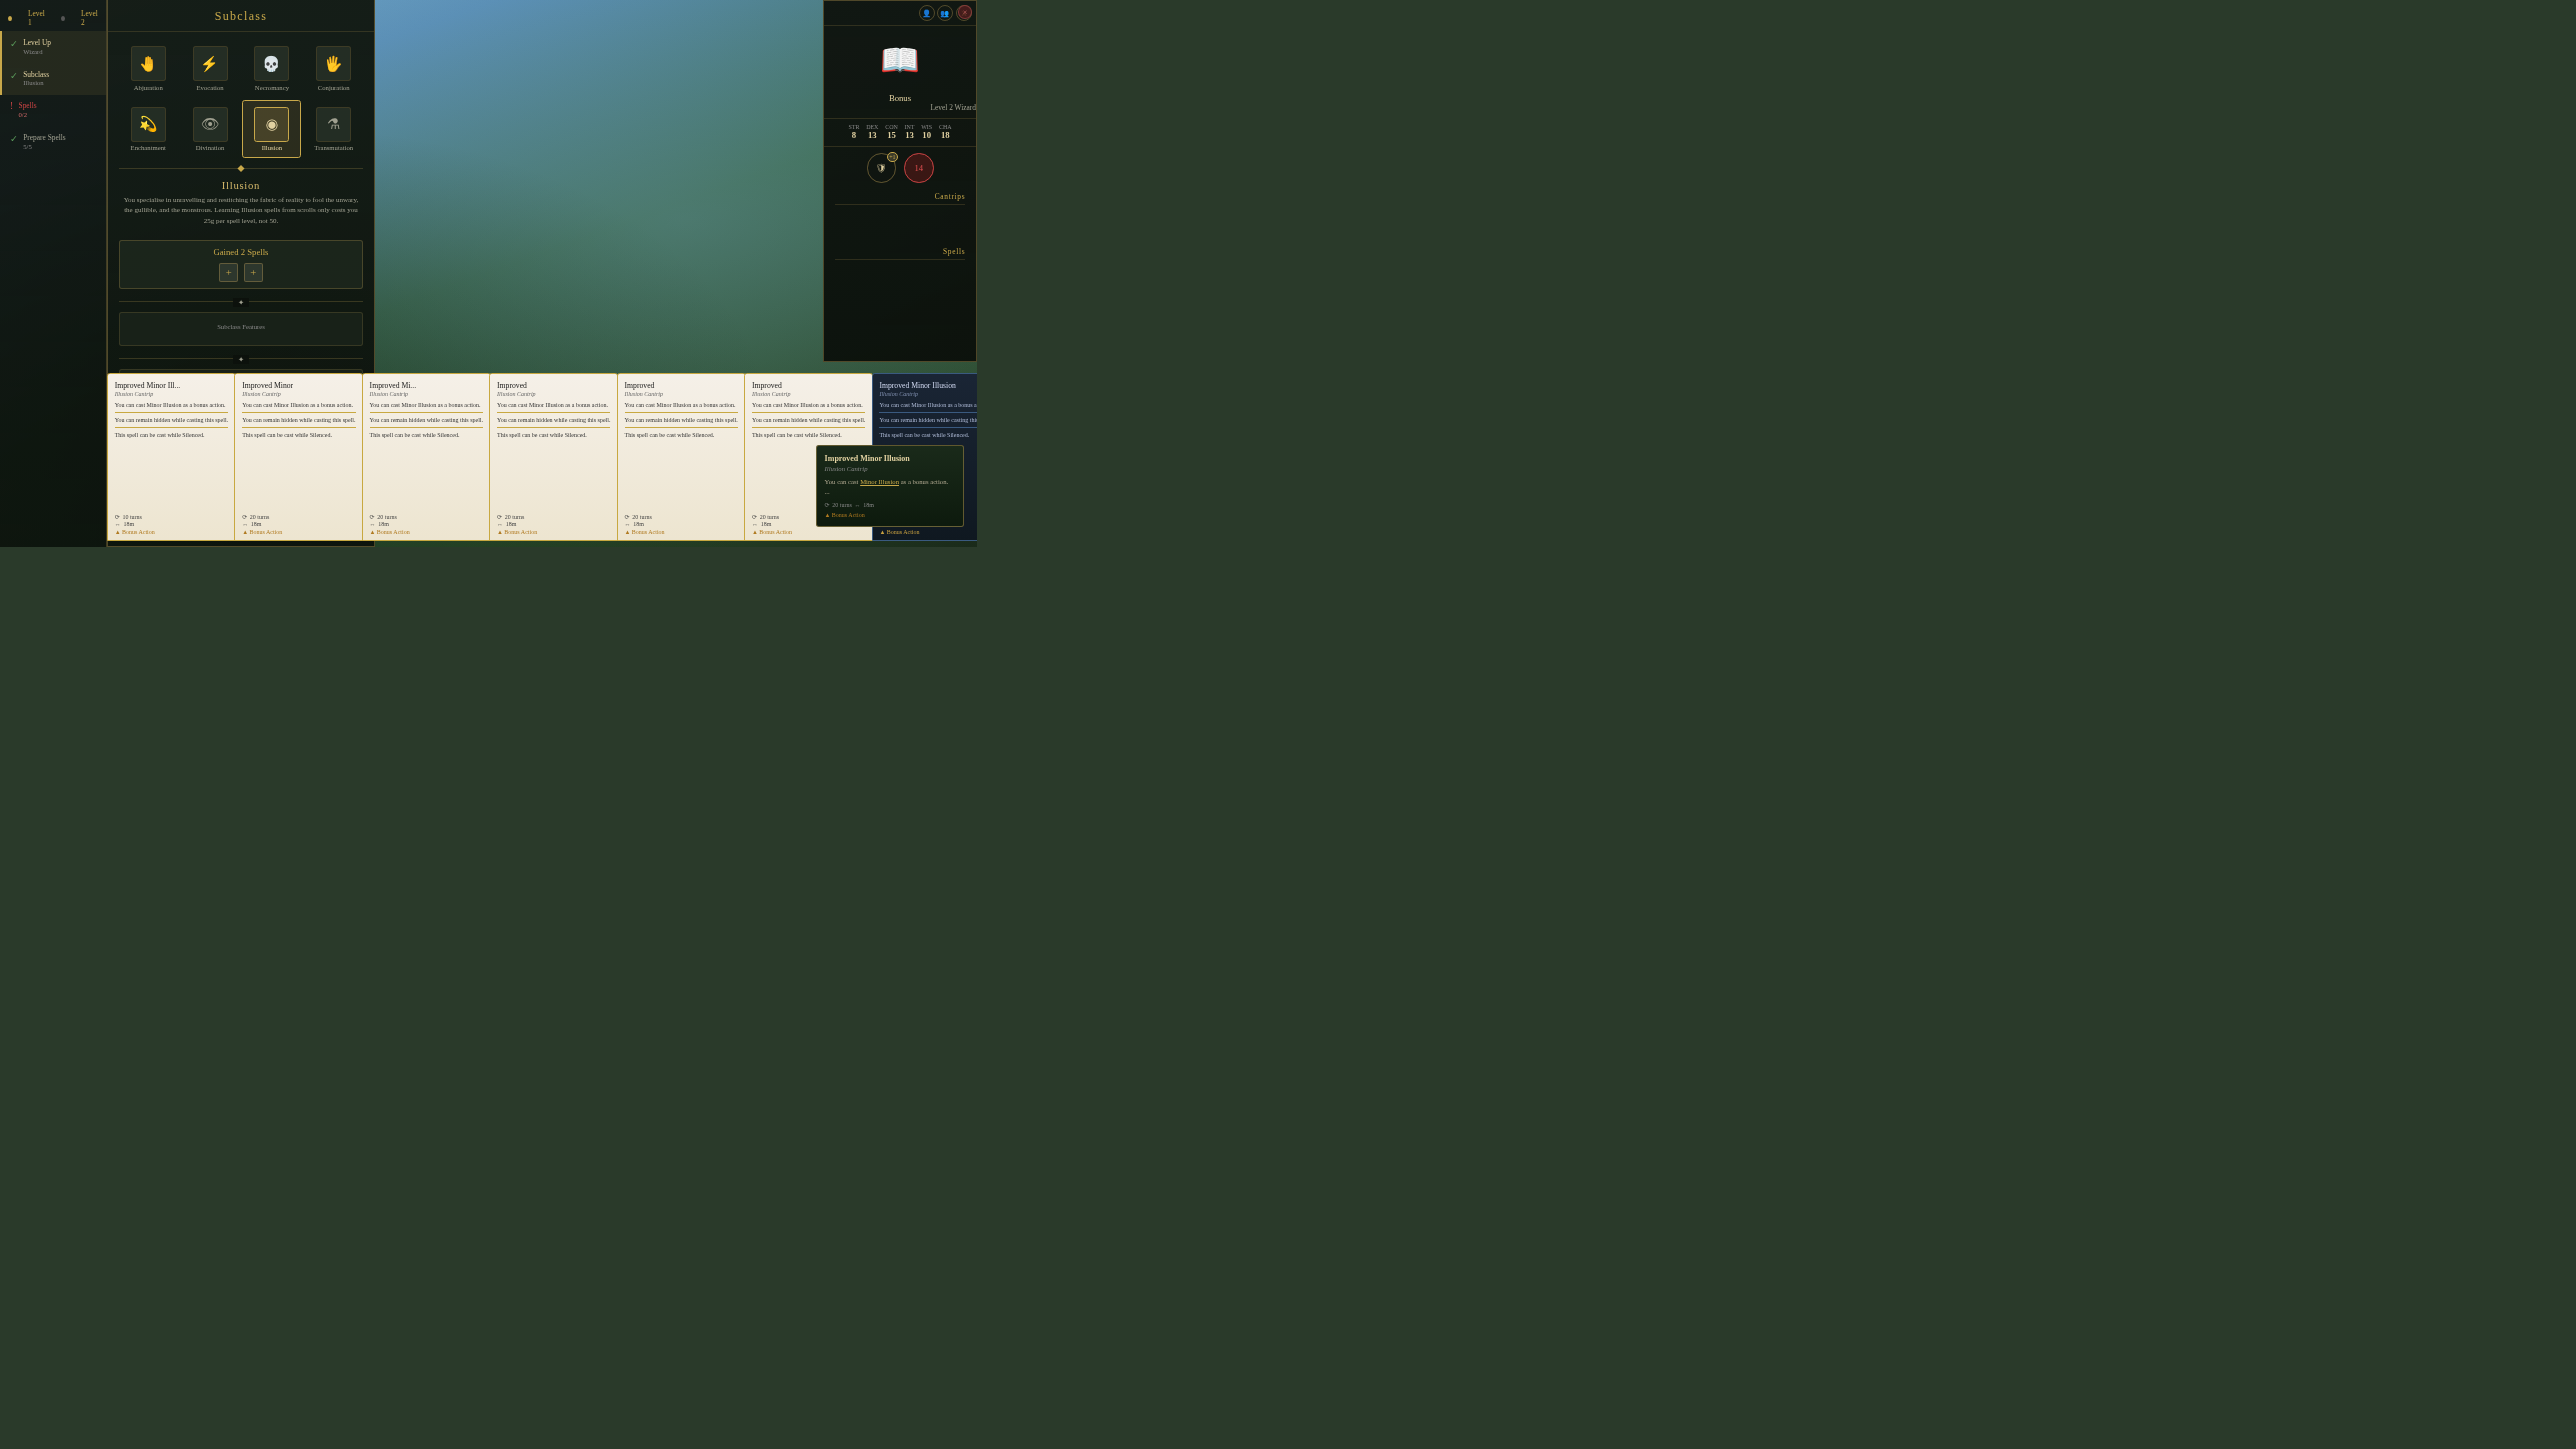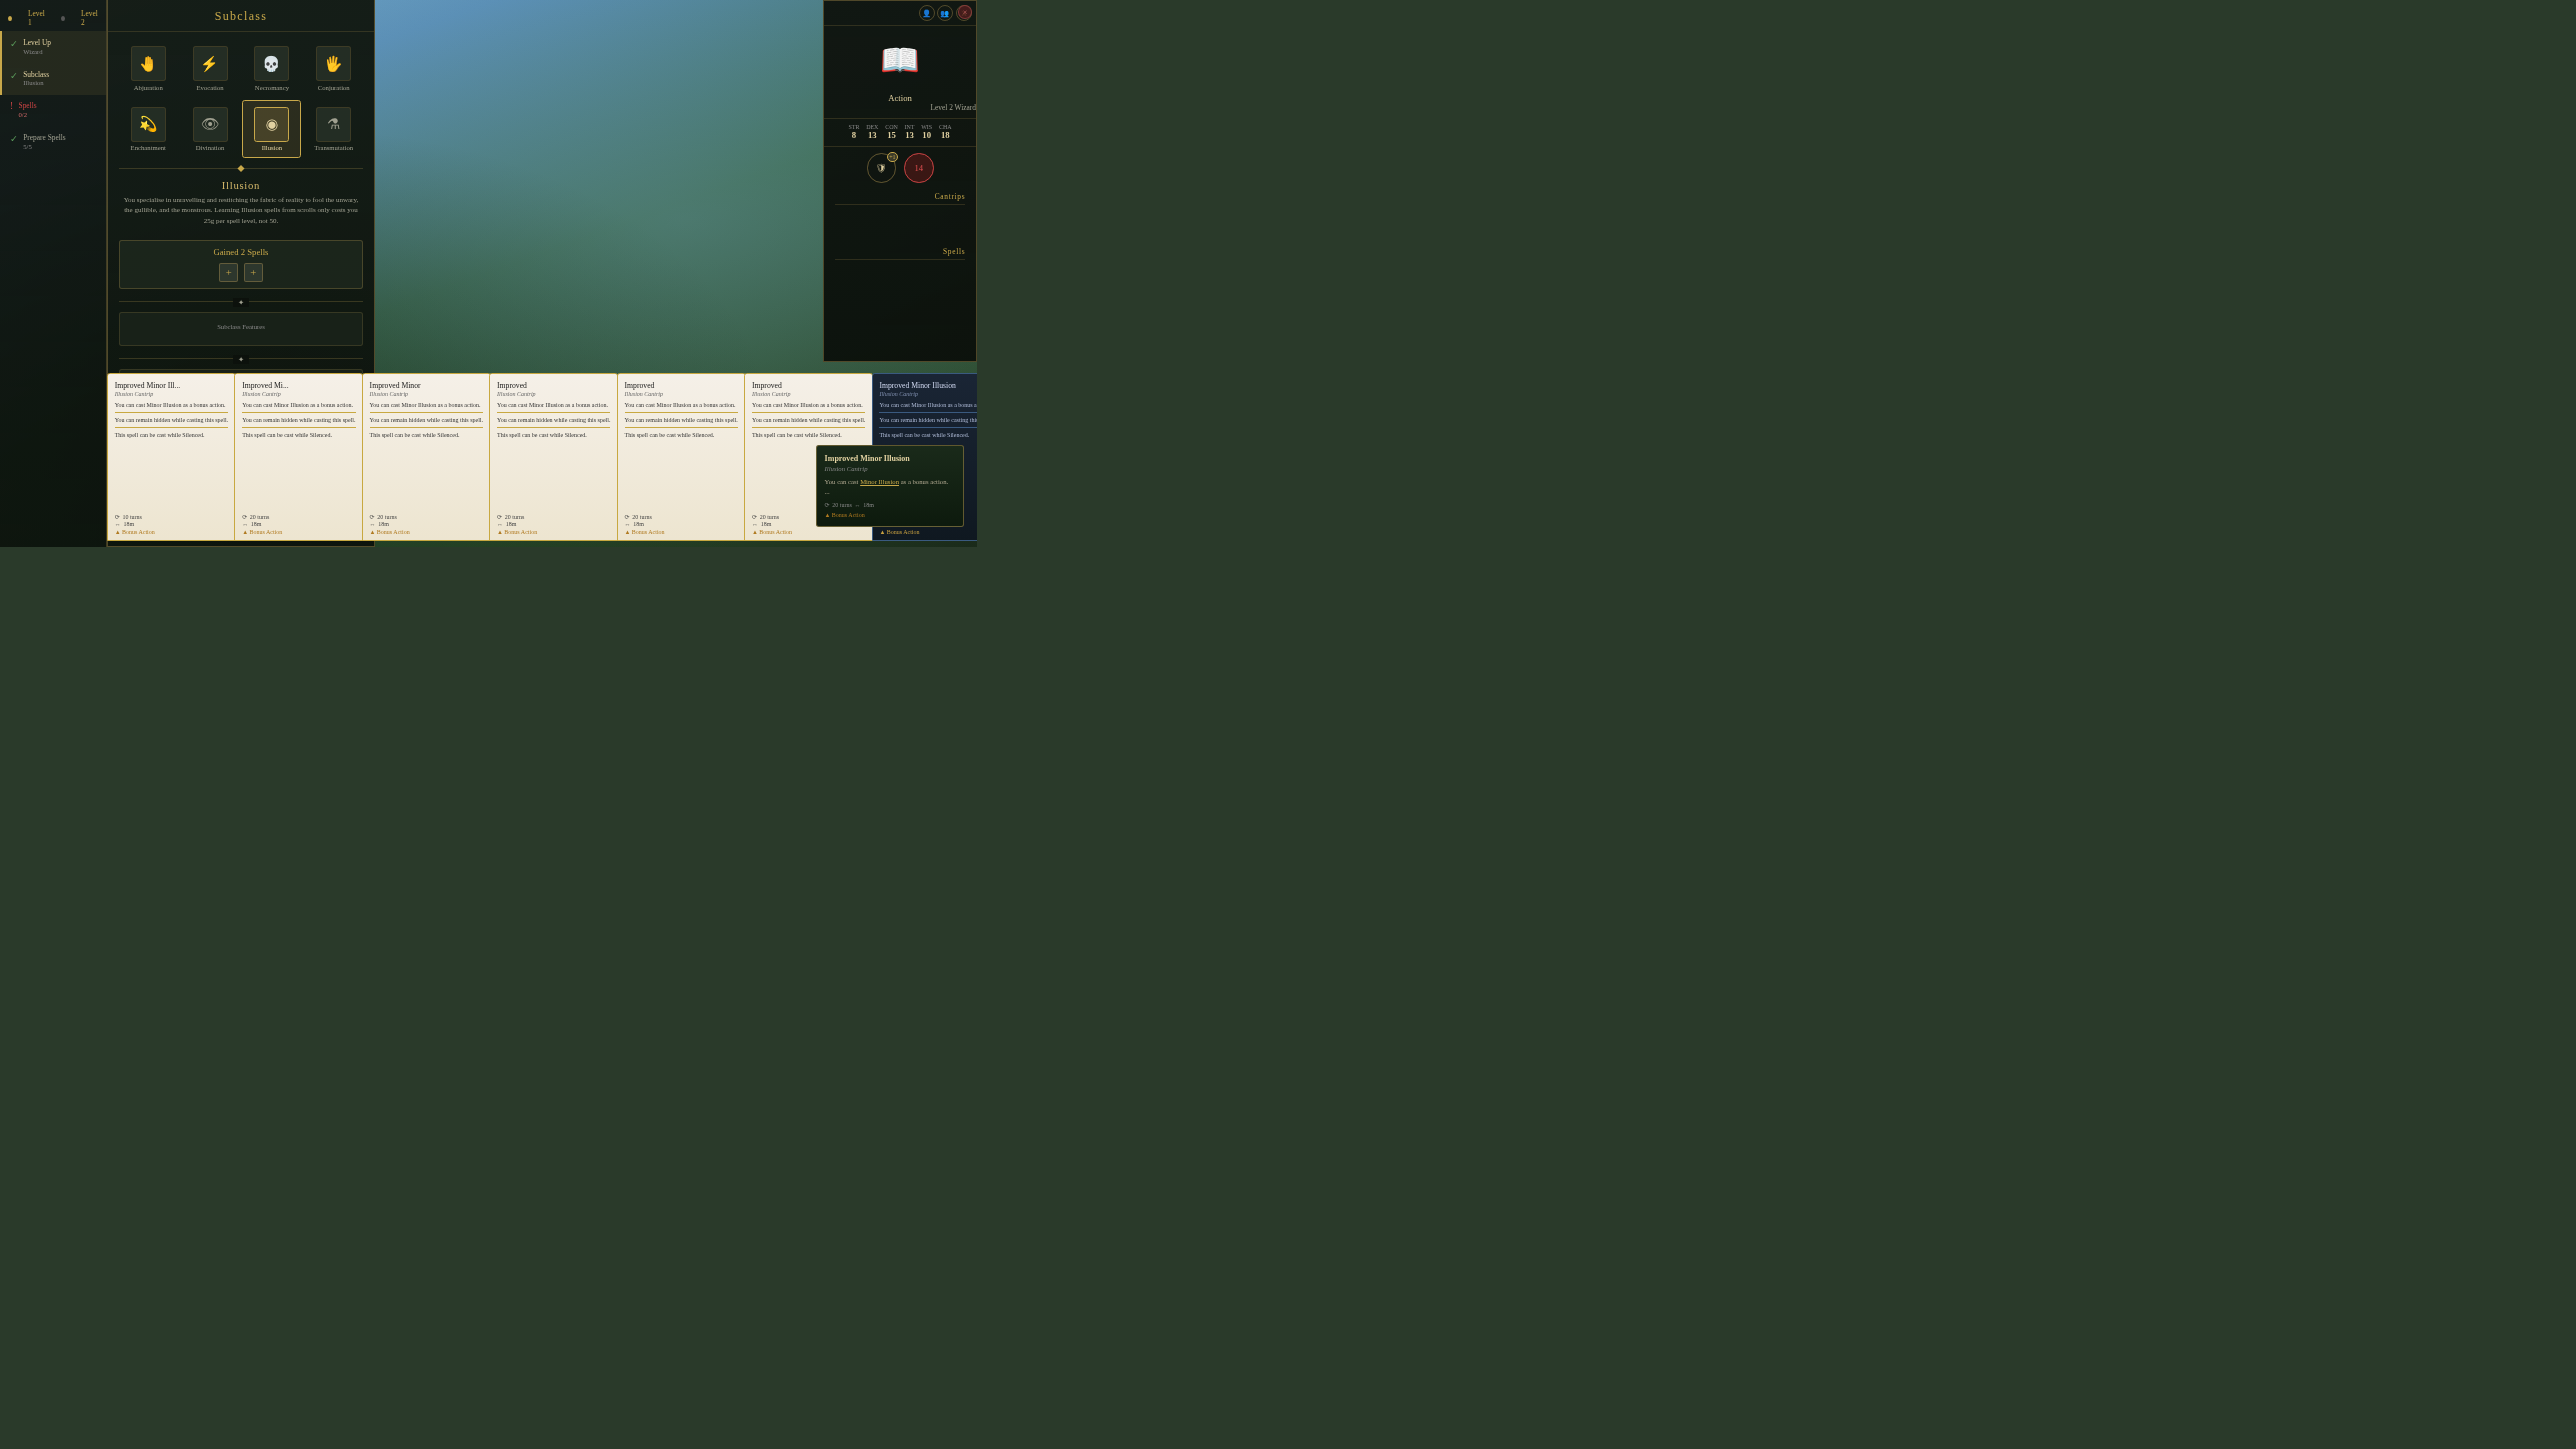--- a/index.html
+++ b/index.html
@@ -679,21 +679,21 @@
 
 <div class="right-panel">
   <div class="right-panel-header">
     <div class="header-icon">👤</div>
     <div class="header-icon">👥</div>
     <div class="header-icon">⚔</div>
   </div>
 
   <div class="char-book-icon">📖</div>
 
-  <div class="char-name">Action</div>
+  <div class="char-name">Bonus</div>
   <div class="char-class">Level 2 Wizard</div>
 
   <div class="stats-row">
     <div class="stat-item">
       <div class="stat-label">STR</div>
       <div class="stat-value">8</div>
     </div>
     <div class="stat-item">
       <div class="stat-label">DEX</div>
       <div class="stat-value">13</div>
@@ -753,21 +753,21 @@
           <span>18m</span>
         </div>
       <div class="action-warn">
           <span>▲</span>
           <span>Bonus Action</span>
         </div>
     </div>
   </div>
 
   <div class="spell-card">
-    <div class="spell-card-title">Improved Mi...</div>
+    <div class="spell-card-title">Improved Minor</div>
     <div class="spell-card-type">Illusion Cantrip</div>
     <div class="spell-card-desc">You can cast Minor Illusion as a bonus action.</div>
     <hr class="spell-card-divider">
     <div class="spell-card-desc">You can remain hidden while casting this spell.</div>
     <hr class="spell-card-divider">
     <div class="spell-card-desc">This spell can be cast while Silenced.</div>
     <div class="spell-card-footer">
       <div class="spell-stat-row">
           <span>⟳</span>
           <span>20 turns</span>
@@ -777,21 +777,21 @@
           <span>18m</span>
         </div>
       <div class="action-warn">
           <span>▲</span>
           <span>Bonus Action</span>
         </div>
     </div>
   </div>
 
   <div class="spell-card">
-    <div class="spell-card-title">Improved Minor</div>
+    <div class="spell-card-title">Improved Mi...</div>
     <div class="spell-card-type">Illusion Cantrip</div>
     <div class="spell-card-desc">You can cast Minor Illusion as a bonus action.</div>
     <hr class="spell-card-divider">
     <div class="spell-card-desc">You can remain hidden while casting this spell.</div>
     <hr class="spell-card-divider">
     <div class="spell-card-desc">This spell can be cast while Silenced.</div>
     <div class="spell-card-footer">
       <div class="spell-stat-row">
           <span>⟳</span>
           <span>20 turns</span>

